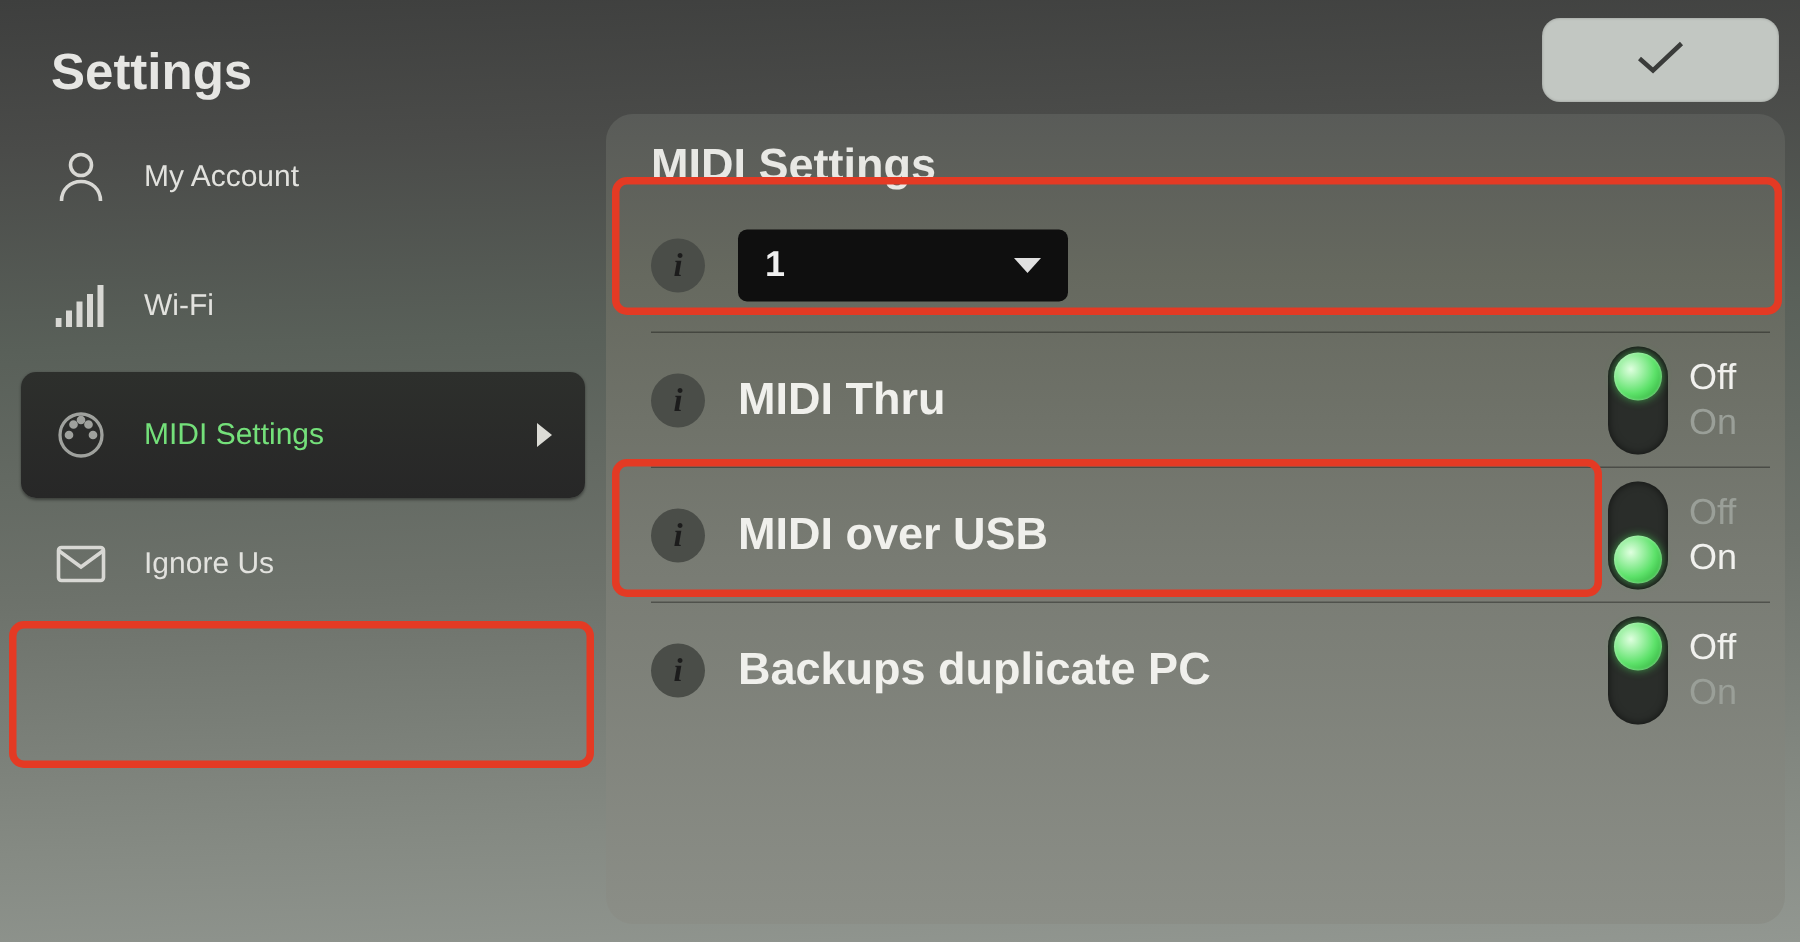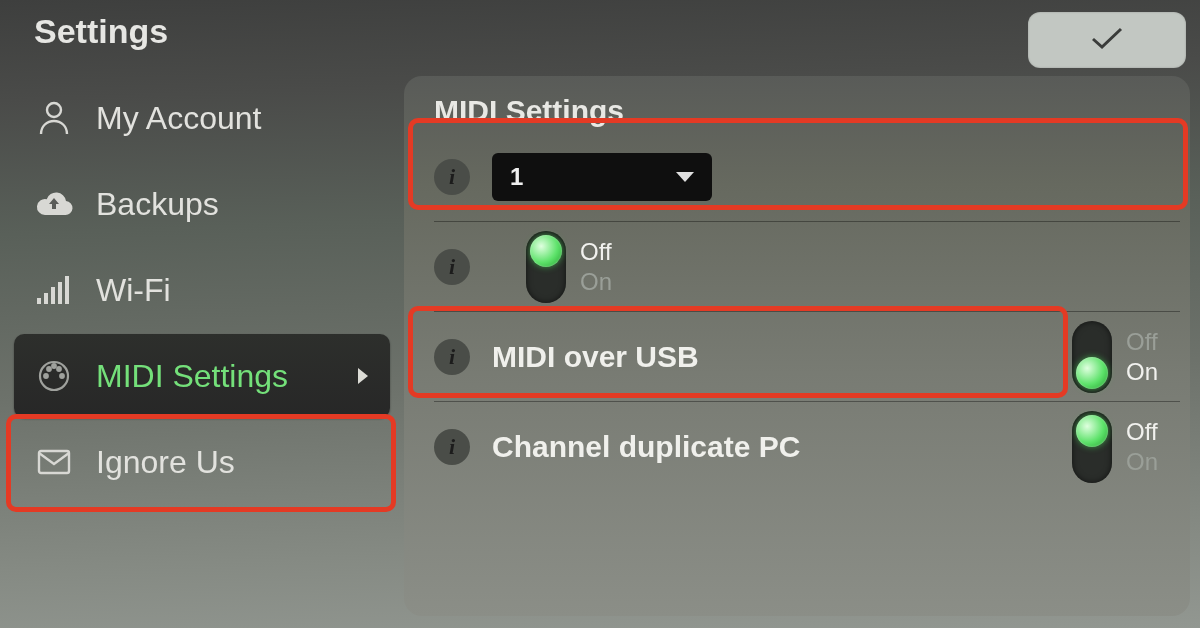--- a/index.html
+++ b/index.html
@@ -15,21 +15,21 @@
     position: relative;
     width: 100%;
     height: 100%;
     background: linear-gradient(178deg, #3e3f3e 0%, #4a4b49 15%, #596059 35%, #6d726b 60%, #858a83 85%, #929791 100%);
     padding: 12px 10px 12px 14px;
   }
 
   
   .header {
     display: flex;
-    align-items: flex-start;
+    align-items: flex-end;
     justify-content: space-between;
     height: 56px;
     padding-right: 4px;
     gap: 44px;
   }
   .page-title {
     font-size: 34px;
     font-weight: 600;
     color: #e6e6e3;
     padding-left: 20px;
@@ -73,21 +73,21 @@
   .sidebar-item .icon-slot {
     width: 40px;
     height: 40px;
     display: flex;
     align-items: center;
     justify-content: center;
     margin-right: 22px;
     color: #d8d8d4;
   }
   .sidebar-item .label {
-    font-size: 32px;
+    font-size: 20px;
     font-weight: 500;
     color: #e2e2de;
     flex: 1;
   }
   .sidebar-item .indicator-dot {
     width: 18px;
     height: 18px;
     border-radius: 50%;
     background: radial-gradient(circle at 35% 35%, #c6ffc6, #41d84b 55%, #1a8f23 95%);
     margin-right: 6px;
@@ -249,29 +249,20 @@
       <div class="sidebar-item">
         <span class="icon-slot">
           <svg width="32" height="34" viewBox="0 0 32 34" fill="none" stroke="currentColor" stroke-width="2.4">
             <circle cx="16" cy="9" r="7"></circle>
               <path d="M3 33c0-8 6-13 13-13s13 5 13 13"></path>
           </svg>
         </span>
         <span class="label">My Account</span>
       </div>
 
-      <div class="sidebar-item">
-        <span class="icon-slot">
-          <svg width="38" height="26" viewBox="0 0 38 26" fill="currentColor">
-            <path d="M30 24H10a8 8 0 1 1 1.7-15.8A10 10 0 0 1 31 10a7 7 0 0 1-1 14z"></path>
-            <path d="M19 7l-5 6h3v5h4v-5h3z" fill="#5a5c59"></path>
-          </svg>
-        </span>
-        <span class="label">Backups</span>
-      </div>
 
       <div class="sidebar-item">
         <span class="icon-slot">
           <svg width="34" height="28" viewBox="0 0 34 28" fill="currentColor">
             <rect x="0" y="22" width="4" height="6"></rect>
             <rect x="7" y="17" width="4" height="11"></rect>
             <rect x="14" y="11" width="4" height="17"></rect>
             <rect x="21" y="6" width="4" height="22"></rect>
             <rect x="28" y="0" width="4" height="28"></rect>
           </svg>
@@ -313,20 +304,21 @@
       <div class="setting-row">
         <div class="info-dot">i</div>
         <div class="dropdown">
           <span class="value">1</span>
           <span class="caret"></span>
         </div>
       </div>
 
       <div class="setting-row">
         <div class="info-dot">i</div>
+        <div class="setting-label">MIDI Thru</div>
         <div class="toggle-wrap">
           <div class="toggle off">
             <div class="knob"></div>
           </div>
           <div class="toggle-states">
             <span class="off-label">Off</span>
             <span class="on-label">On</span>
           </div>
         </div>
       </div>
@@ -340,21 +332,21 @@
           </div>
           <div class="toggle-states">
             <span class="off-label">Off</span>
             <span class="on-label">On</span>
           </div>
         </div>
       </div>
 
       <div class="setting-row">
         <div class="info-dot">i</div>
-        <div class="setting-label">Channel duplicate PC</div>
+        <div class="setting-label">Backups duplicate PC</div>
         <div class="toggle-wrap">
           <div class="toggle off">
             <div class="knob"></div>
           </div>
           <div class="toggle-states">
             <span class="off-label">Off</span>
             <span class="on-label">On</span>
           </div>
         </div>
       </div>

